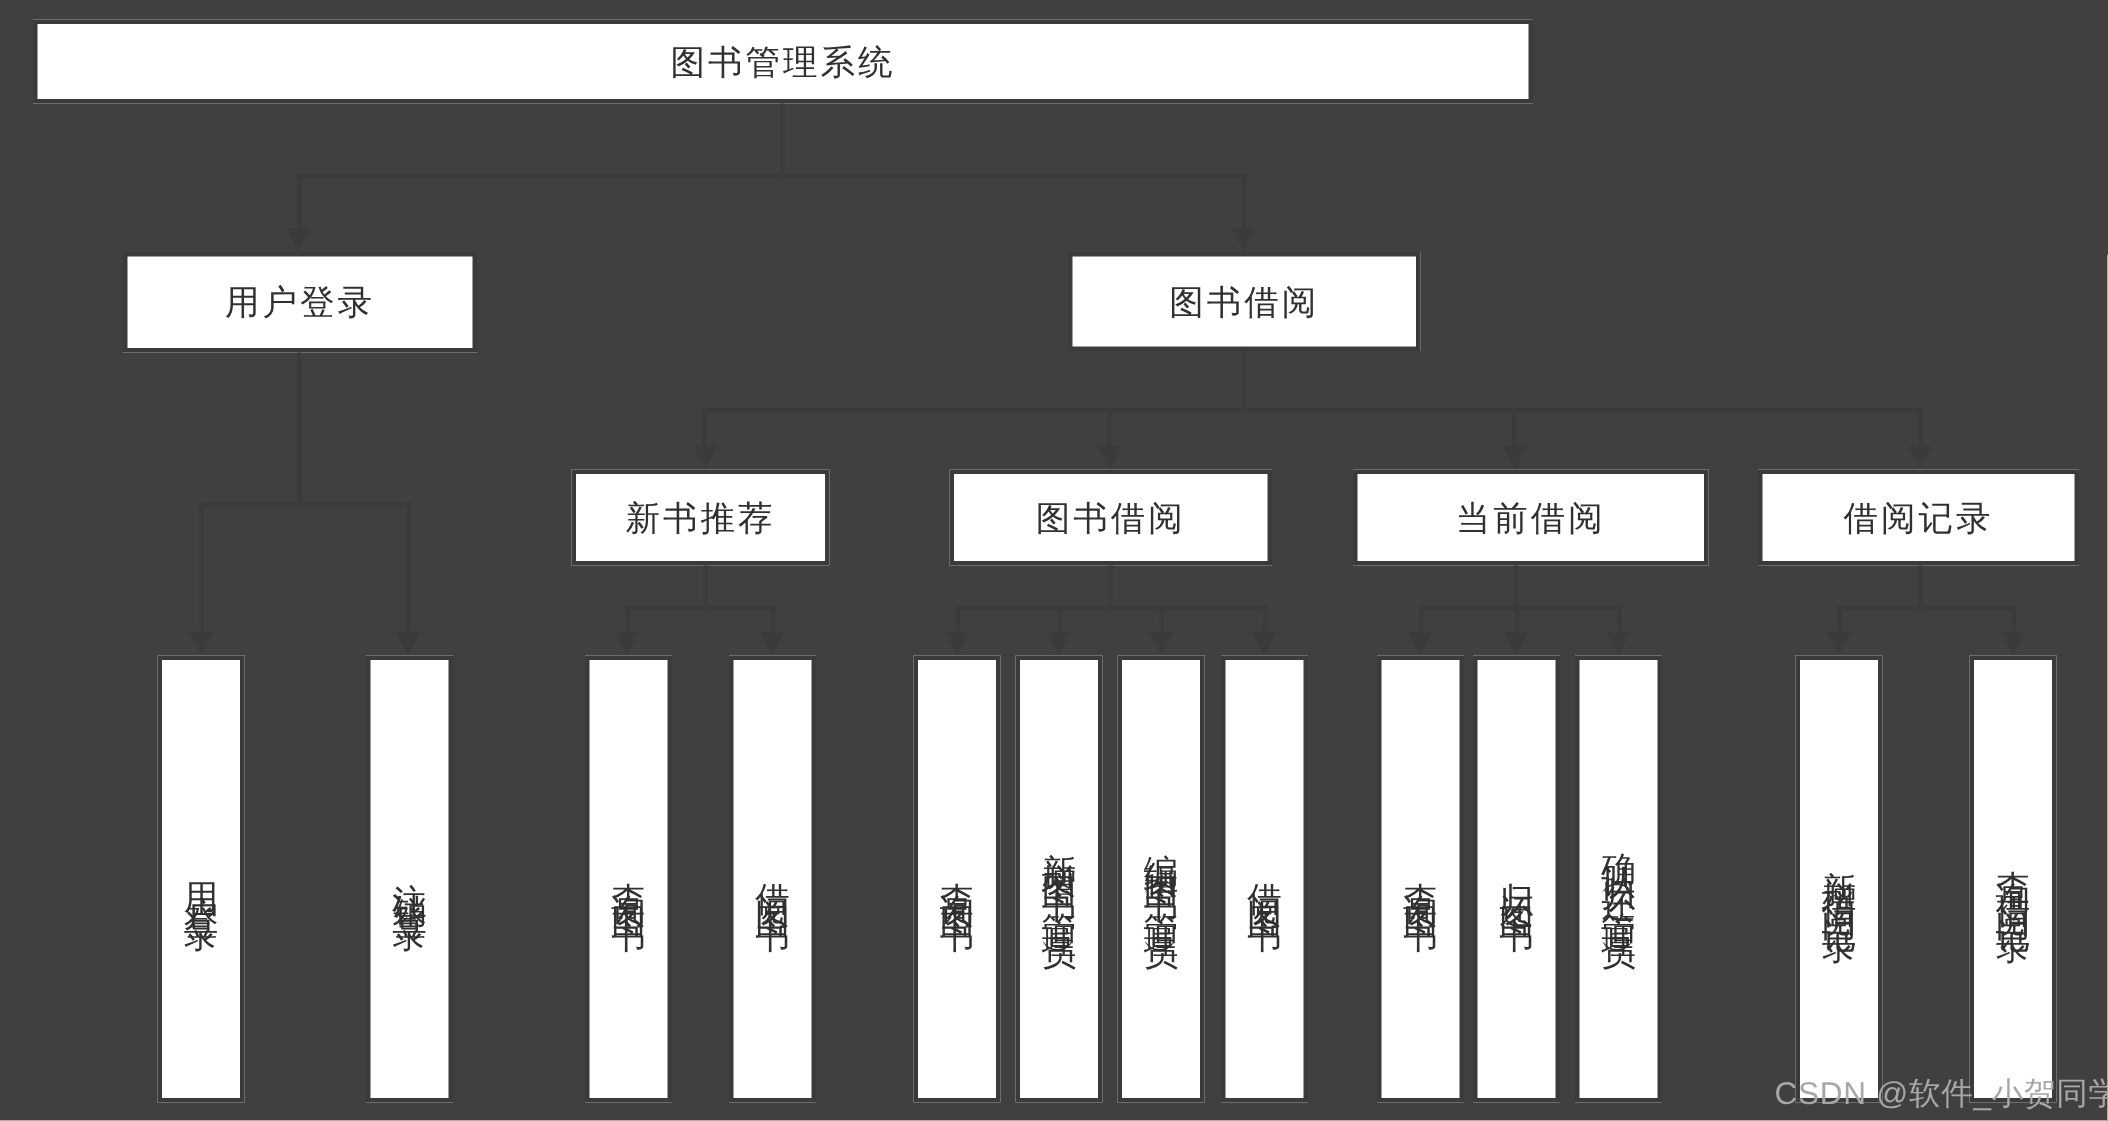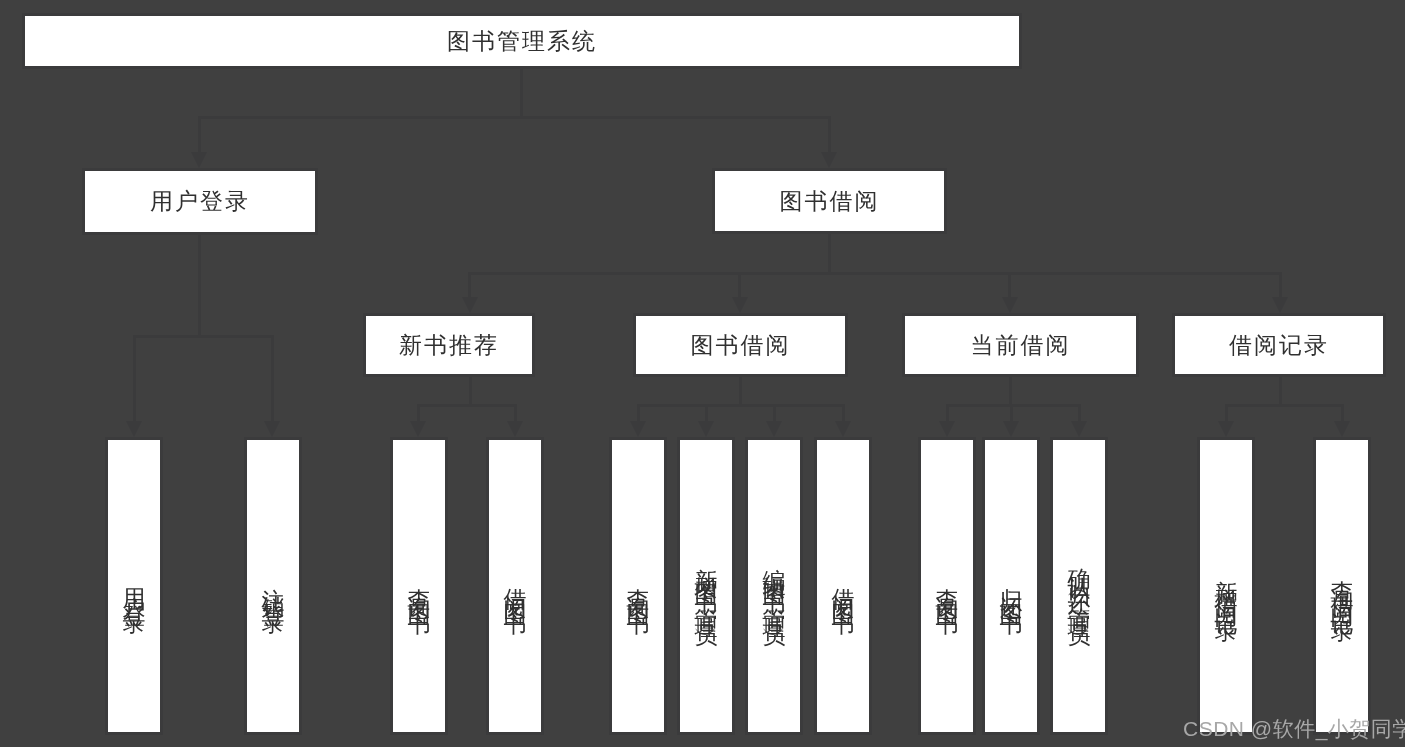--- a/index.html
+++ b/index.html
@@ -103,21 +103,21 @@
   <div class="hline" style="left:468px;top:272px;width:814px;"></div>
   <div class="vline" style="left:468px;top:272px;height:29px;"></div>
   <div class="vline" style="left:738px;top:272px;height:29px;"></div>
   <div class="vline" style="left:1008px;top:272px;height:29px;"></div>
   <div class="vline" style="left:1279px;top:272px;height:29px;"></div>
   <div class="arrow" style="left:462px;top:297px;"></div>
   <div class="arrow" style="left:732px;top:297px;"></div>
   <div class="arrow" style="left:1002px;top:297px;"></div>
   <div class="arrow" style="left:1272px;top:297px;"></div>
 
-  <div class="box" style="left:363px;top:313px;width:172px;height:64px;">
+  <div class="box" style="left:381px;top:313px;width:172px;height:64px;">
     <span class="hlabel">新书推荐</span>
   </div>
   <div class="box" style="left:633px;top:313px;width:215px;height:64px;font-family:Liberation Serif, serif;">
     <span class="hlabel">图书借阅</span>
   </div>
   <div class="box" style="left:902px;top:313px;width:237px;height:64px;">
     <span class="hlabel">当前借阅</span>
   </div>
   <div class="box" style="left:1172px;top:313px;width:214px;height:64px;">
     <span class="hlabel">借阅记录</span>

